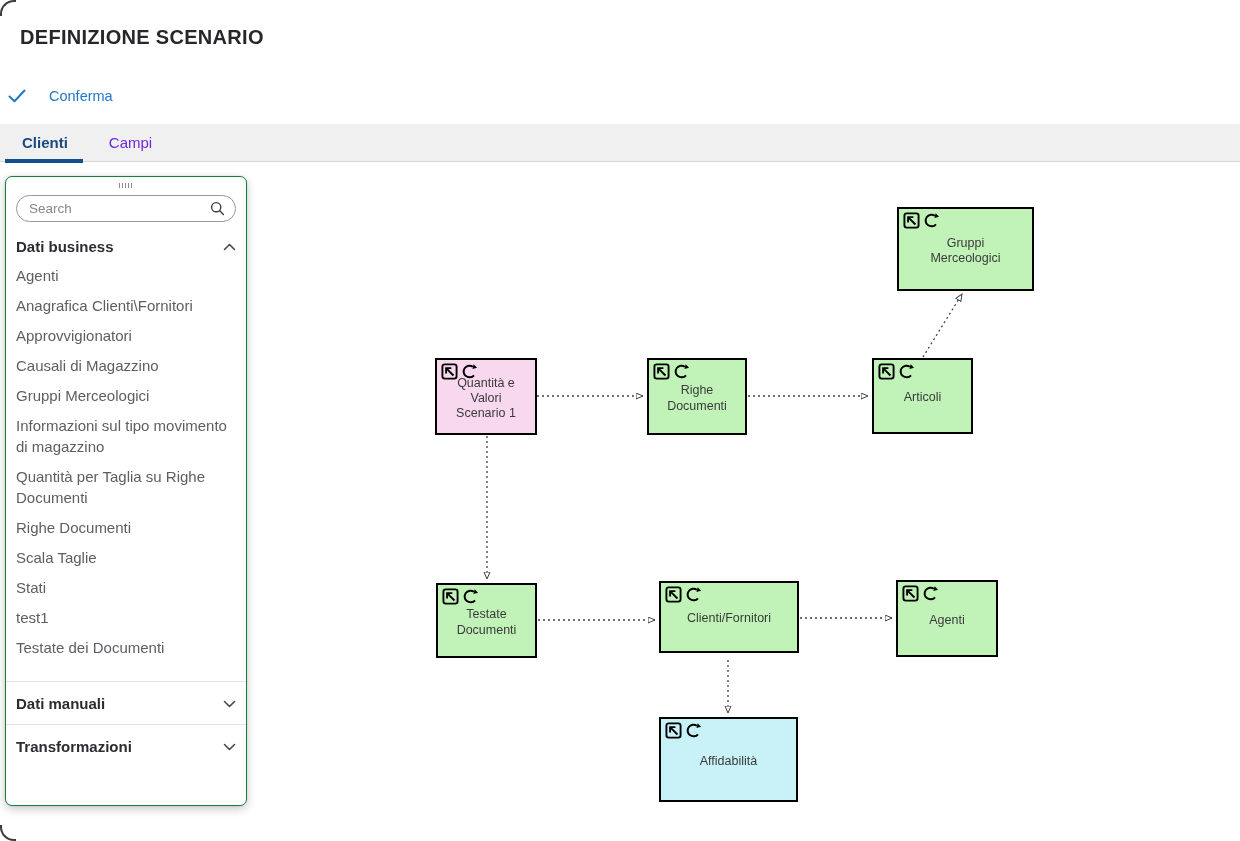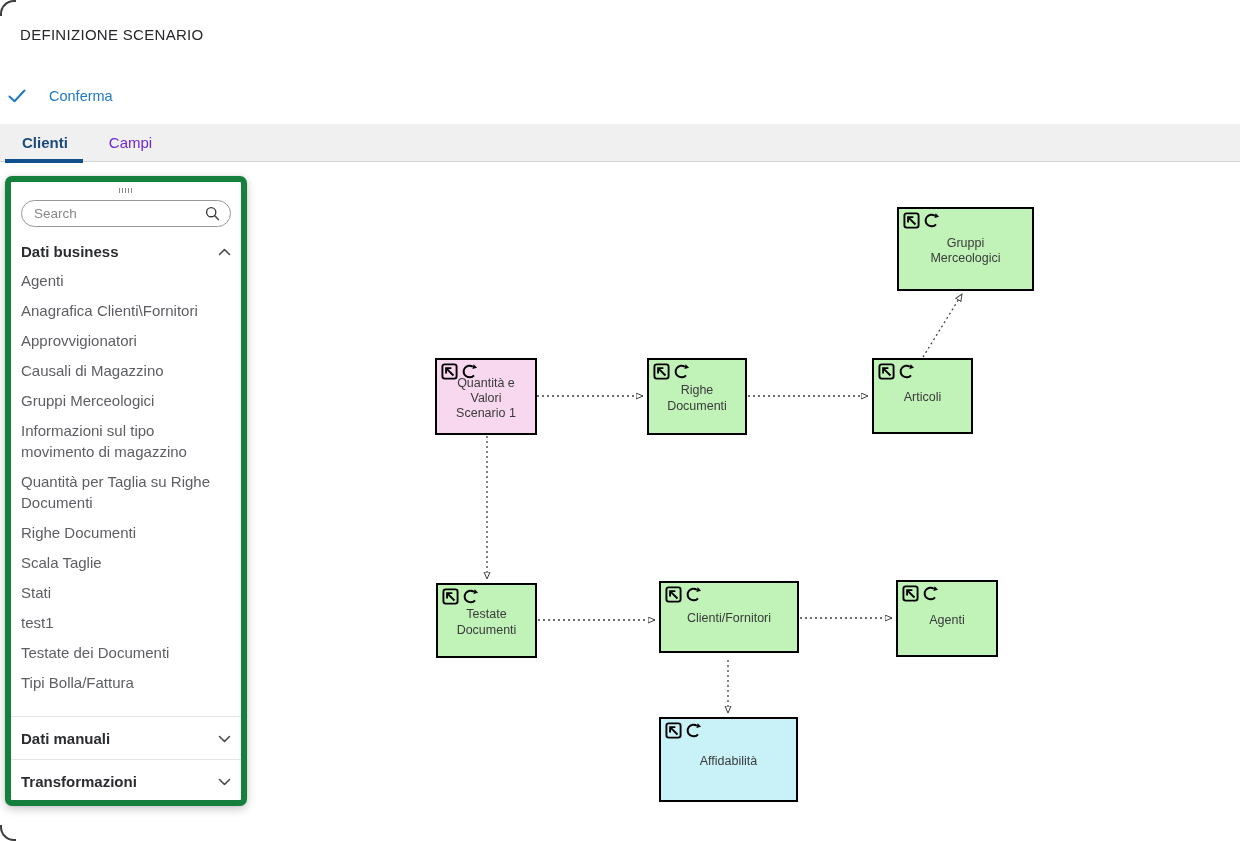--- a/index.html
+++ b/index.html
@@ -6,21 +6,21 @@
   html,body { width:1240px; height:841px; background:#fff; overflow:hidden;
               font-family:"Liberation Sans", sans-serif; }
   #app { position:relative; width:1240px; height:841px; background:#fff; }
 
   
   .corner { position:absolute; width:16px; height:16px; pointer-events:none; }
   .corner.tl { left:0; top:0; border-top:2px solid #3d3d3d; border-left:2px solid #3d3d3d; border-top-left-radius:14px; }
   .corner.bl { left:0; bottom:0; border-bottom:2px solid #3d3d3d; border-left:2px solid #3d3d3d; border-bottom-left-radius:14px; }
 
   
-  .page-title { position:absolute; left:20px; top:26px; font-size:15px; font-weight:normal;
+  .page-title { position:absolute; left:20px; top:26px; font-size:20px; font-weight:bold;
                 color:#27272b; letter-spacing:.3px; }
 
   .confirm-btn { position:absolute; left:8px; top:88px; display:flex; align-items:center; gap:23px;
                  color:#2079c7; font-size:14.5px; cursor:pointer; background:none; border:none;
                  font-family:inherit; }
   .confirm-btn svg { display:block; }
 
   
   .tabbar { position:absolute; left:0; top:124px; width:1240px; height:38px; background:#f0f0f0;
             border-bottom:1px solid #d6d6d6; display:flex; align-items:center; padding-left:22px; }
@@ -37,21 +37,21 @@
   .node { position:absolute; border:2px solid #000; display:flex; align-items:center;
           justify-content:center; cursor:move; }
   .node-icons { position:absolute; left:4px; top:3px; display:flex; gap:3px; }
   .nicon { display:block; width:17px; height:17px; cursor:pointer; }
   .nicon svg { display:block; }
   .node-label { font-size:12.5px; color:#3a3a3a; line-height:1.22; text-align:center;
                 white-space:pre-line; padding-top:4px; }
 
   
   .palette { position:absolute; left:5px; top:176px; width:242px; height:630px; background:#fff;
-             border:6px solid #15803d; border-radius:7px; z-index:10;
+             border:1px solid #15803d; border-radius:7px; z-index:10;
              box-shadow:0 3px 10px rgba(0,0,0,.22), 0 0 2px rgba(0,0,0,.12);
              padding:4px 10px 0 10px; overflow:hidden; }
   .drag-handle { width:15px; height:5px; margin:2px auto 7px auto; cursor:grab;
                  background:repeating-linear-gradient(90deg,#8b8b8b 0 1px,transparent 1px 3px); }
   .search-wrap { position:relative; margin-bottom:9px; }
   .search-wrap input { width:100%; height:27px; border:1px solid #97979c; border-radius:15px;
                        padding:0 32px 0 12px; font-size:13.5px; color:#333; outline:none;
                        font-family:inherit; }
   .search-wrap input::placeholder { color:#87878c; }
   .search-wrap .search-icon { position:absolute; right:11px; top:6px; }
@@ -286,21 +286,20 @@
           <div class="palette-item">Approvvigionatori</div>
           <div class="palette-item">Causali di Magazzino</div>
           <div class="palette-item">Gruppi Merceologici</div>
           <div class="palette-item">Informazioni sul tipo movimento di magazzino</div>
           <div class="palette-item">Quantità per Taglia su Righe Documenti</div>
           <div class="palette-item">Righe Documenti</div>
           <div class="palette-item">Scala Taglie</div>
           <div class="palette-item">Stati</div>
           <div class="palette-item">test1</div>
           <div class="palette-item">Testate dei Documenti</div>
-          <div class="palette-item">Tipi Bolla/Fattura</div>
         </div>
         <div class="section-divider"></div>
         <div class="section-head">
           <span class="sec-label">Dati manuali</span>
           <span><svg width="13" height="8" viewBox="0 0 13 8">
               <polyline points="1.5,1.5 6.5,6.5 11.5,1.5" fill="none" stroke="#4a4a4a" stroke-width="1.6" stroke-linecap="round" stroke-linejoin="round"></polyline>
             </svg></span>
         </div>
         <div class="section-divider"></div>
         <div class="section-head">

